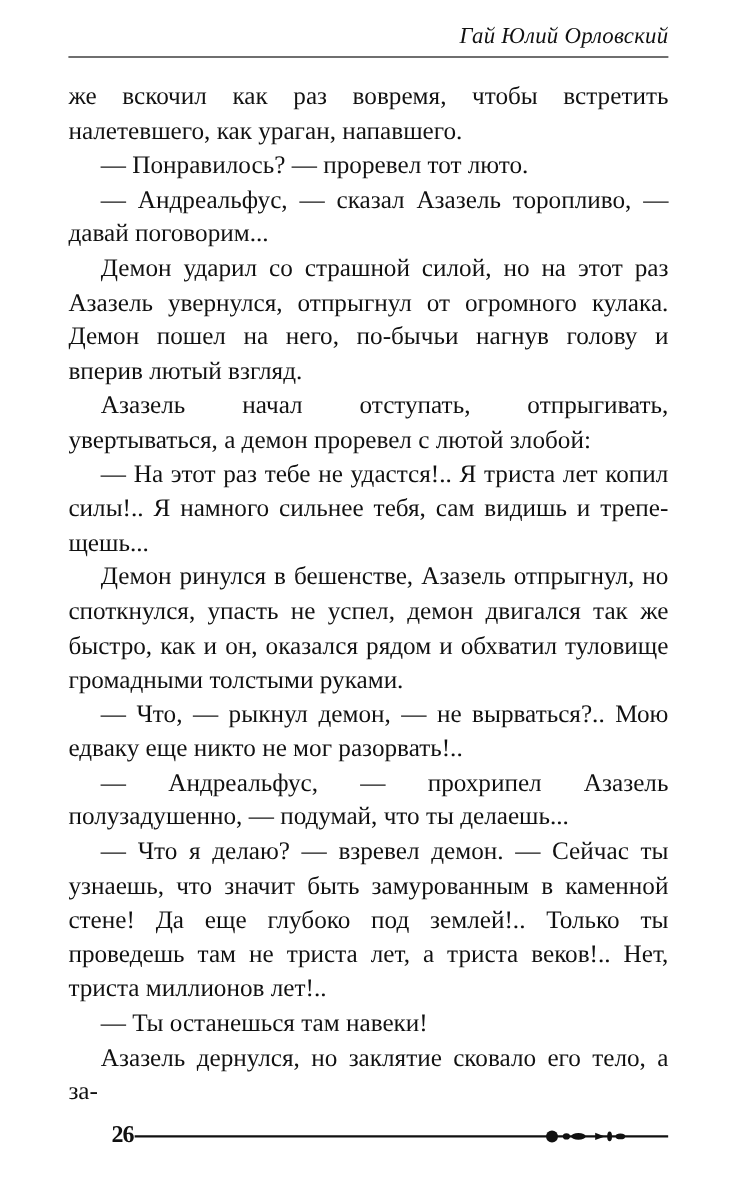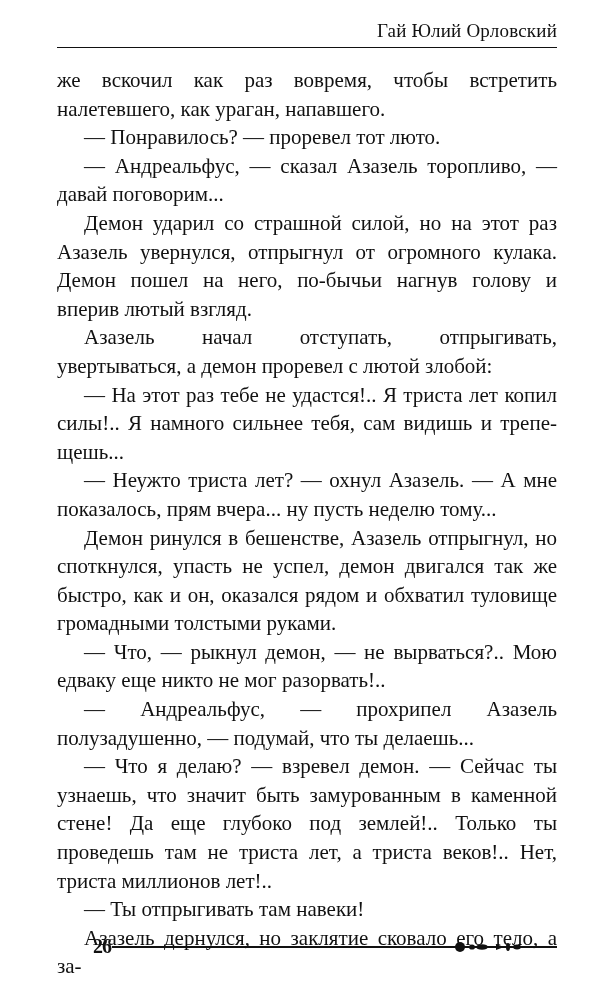--- a/index.html
+++ b/index.html
@@ -20,20 +20,21 @@
       left: 57px;
       right: 56px;
       top: 14px;
       height: 33px;
       border-bottom: 1.6px solid #111;
     }
     .running-header .author {
       position: absolute;
       right: 0;
       top: 6px;
+      font-style: italic;
       font-size: 19px;
       letter-spacing: 0.2px;
     }
     .page-body {
       position: absolute;
       left: 57px;
       width: 500px;
       top: 66px;
       font-size: 21px;
       line-height: 28.6px;
@@ -78,26 +79,25 @@
   <span class="author">Гай Юлий Орловский</span>
 </div>
 
 <div class="page-body">
   <p class="cont">же вскочил как раз вовремя, чтобы встретить налетевше­го, как ураган, напавшего.</p>
   <p>— Понравилось? — проревел тот люто.</p>
   <p>— Андреальфус, — сказал Азазель торопливо, — давай поговорим...</p>
   <p>Демон ударил со страшной силой, но на этот раз Аза­зель увернулся, отпрыгнул от огромного кулака. Демон пошел на него, по-бычьи нагнув голову и вперив лютый взгляд.</p>
   <p>Азазель начал отступать, отпрыгивать, увертываться, а демон проревел с лютой злобой:</p>
   <p>— На этот раз тебе не удастся!.. Я триста лет копил силы!.. Я намного сильнее тебя, сам видишь и трепе­щешь...</p>
-  <p>— Неужто триста лет? — охнул Азазель. — А мне по­казалось, прям вчера... ну пусть неделю тому...</p>
   <p>Демон ринулся в бешенстве, Азазель отпрыгнул, но споткнулся, упасть не успел, демон двигался так же бы­стро, как и он, оказался рядом и обхватил туловище гро­мадными толстыми руками.</p>
   <p>— Что, — рыкнул демон, — не вырваться?.. Мою едва­ку еще никто не мог разорвать!..</p>
   <p>— Андреальфус, — прохрипел Азазель полузадушен­но, — подумай, что ты делаешь...</p>
   <p>— Что я делаю? — взревел демон. — Сейчас ты узна­ешь, что значит быть замурованным в каменной стене! Да еще глубоко под землей!.. Только ты проведешь там не триста лет, а триста веков!.. Нет, триста миллионов лет!..</p>
-  <p>— Ты отпрыгивать там навеки!</p>
+  <p>— Ты останешься там навеки!</p>
   <p>Азазель дернулся, но заклятие сковало его тело, а за-</p>
 </div>
 
 <div class="page-footer">
   <span class="page-number">26</span>
   <svg class="ornament-rule" viewBox="0 0 445 12" preserveAspectRatio="none">
     <line x1="0" y1="6" x2="445" y2="6" stroke="#111" stroke-width="2"></line>
     <circle cx="348" cy="6" r="5" fill="#111"></circle>
     <ellipse cx="360" cy="6" rx="3" ry="2.6" fill="#111"></ellipse>
     <ellipse cx="370" cy="6" rx="6" ry="2.8" fill="#111"></ellipse>

